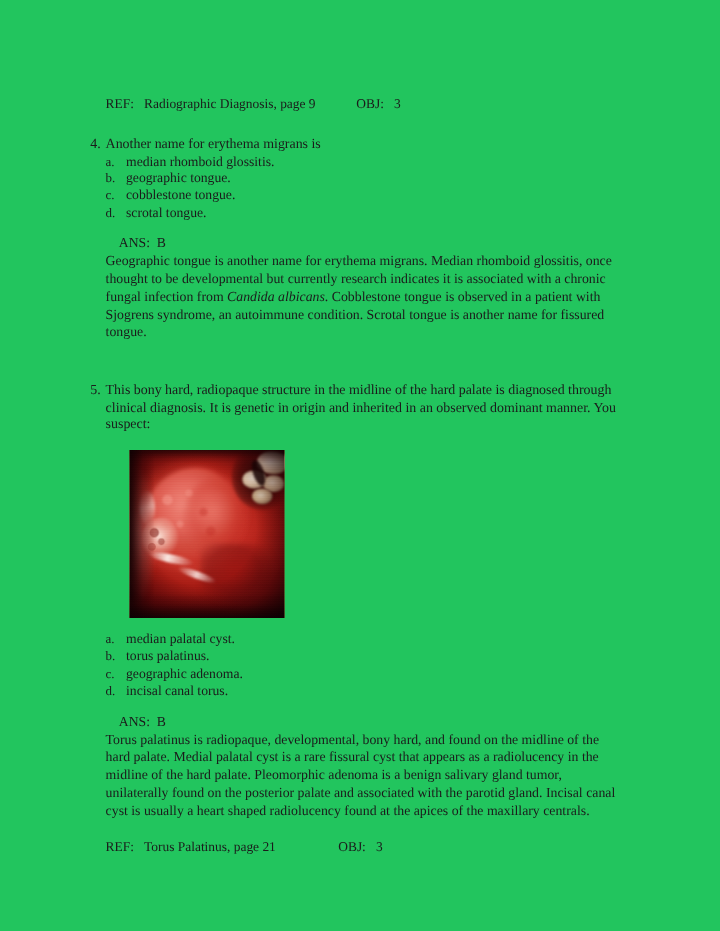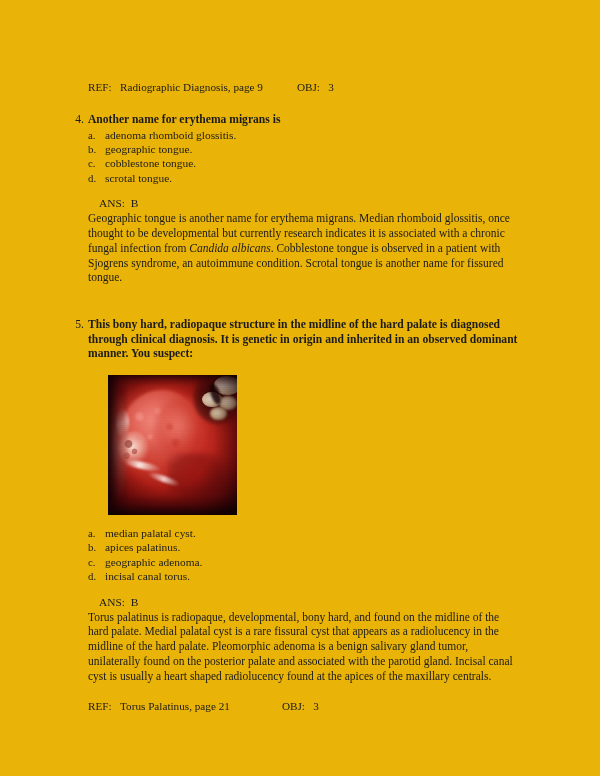--- a/index.html
+++ b/index.html
@@ -5,21 +5,21 @@
 <style>
   html, body {
     margin: 0;
     padding: 0;
     background: #ffffff;
   }
   .page {
     position: relative;
     width: 600px;
     height: 776px;
-    background: #eab308;
+    background: #22c55e;
     overflow: hidden;
     font-family: "Liberation Serif", "DejaVu Serif", serif;
     color: #1b1b1b;
   }
   .content {
     position: absolute;
     left: 70px;
     top: 80px;
     width: 450px;
   }
@@ -45,21 +45,21 @@
     text-align: left;
   }
   .q-num {
     position: absolute;
     left: 0;
     top: 0;
     width: 14px;
     text-align: right;
     font-size: 11.6px;
   }
-  .q-text { display: block; font-weight: bold; }
+  .q-text { display: block; }
 
   .options {
     margin: 0;
     padding: 0;
     list-style: none;
     margin-left: 18px;
   }
   .option {
     position: relative;
     padding-left: 17px;
@@ -281,21 +281,21 @@
     <div class="spacer-lg"></div>
 
     <div class="question">
       <span class="q-num">4.</span>
       <span class="q-text">Another name for erythema migrans is</span>
     </div>
 
     <ul class="options">
       <li class="option">
         <span class="opt-letter">a.</span>
-        <span>adenoma rhomboid glossitis.</span>
+        <span>median rhomboid glossitis.</span>
       </li>
       <li class="option">
         <span class="opt-letter">b.</span>
         <span>geographic tongue.</span>
       </li>
       <li class="option">
         <span class="opt-letter">c.</span>
         <span>cobblestone tongue.</span>
       </li>
       <li class="option">
@@ -349,21 +349,21 @@
       </div>
     </div>
 
     <ul class="options">
       <li class="option">
         <span class="opt-letter">a.</span>
         <span>median palatal cyst.</span>
       </li>
       <li class="option">
         <span class="opt-letter">b.</span>
-        <span>apices palatinus.</span>
+        <span>torus palatinus.</span>
       </li>
       <li class="option">
         <span class="opt-letter">c.</span>
         <span>geographic adenoma.</span>
       </li>
       <li class="option">
         <span class="opt-letter">d.</span>
         <span>incisal canal torus.</span>
       </li>
     </ul>

